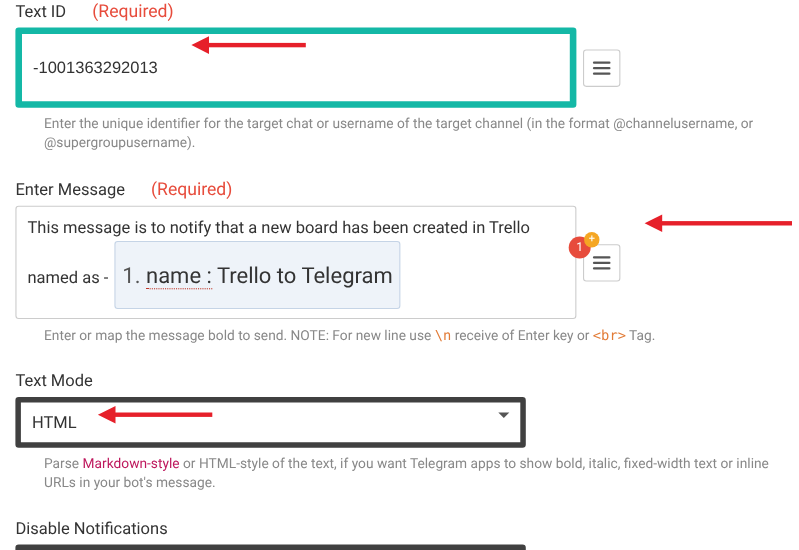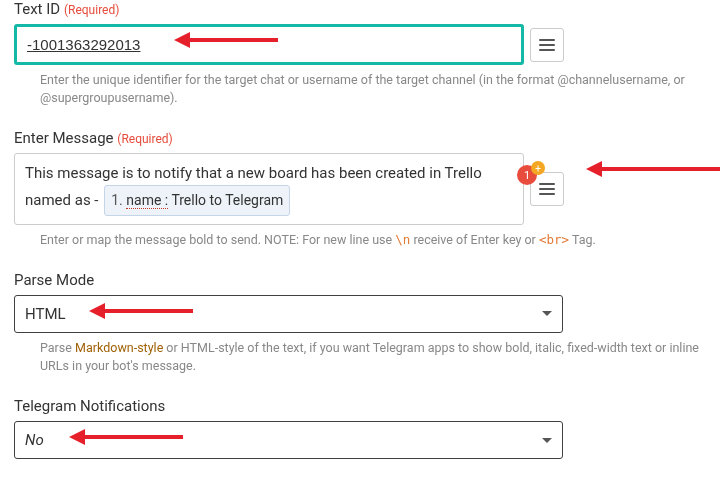--- a/index.html
+++ b/index.html
@@ -12,57 +12,56 @@
     width: 726px;
   }
   .field-block { margin-bottom: 22px; }
   .field-label {
     font-size: 15px;
     color: #333;
     margin-bottom: 6px;
   }
   .required {
     color: #e74c3c;
-    font-size: 12px;
-    margin-left: 0;
+    font-size: 16px;
+    margin-left: 20px;
   }
   .input-row {
     display: flex;
     align-items: center;
     gap: 6px;
   }
   .text-input {
     flex: 0 0 510px;
-    border: 3px solid #14b8a6;
-    border-radius: 3px;
-    padding: 9px 10px;
-    font-size: 15px;
-    color: #333;
-    background: #fff;
-    text-decoration: underline;
+    border: 6px solid #14b8a6;
+    border-radius: 3px;
+    padding: 22px 10px;
+    font-size: 15px;
+    color: #333;
+    background: #fff;
   }
   .textarea-input {
     flex: 0 0 510px;
     border: 1px solid #ccc;
     border-radius: 3px;
     padding: 8px 10px;
     font-size: 15px;
     color: #333;
     background: #fff;
     line-height: 1.5;
     min-height: 52px;
     position: relative;
   }
   .pill {
     display: inline-block;
     background: #eef3f9;
     border: 1px solid #c5d4e6;
     border-radius: 3px;
-    padding: 4px 6px;
-    font-size: 14px;
+    padding: 15px 6px;
+    font-size: 20px;
     color: #333;
     margin: 0 2px;
   }
   .pill .num { color: #555; }
   .pill .key { color: #333; border-bottom: 1px dotted #c0392b; }
   .pill .val { color: #333; }
   .square-btn {
     width: 34px;
     height: 34px;
     border: 1px solid #ccc;
@@ -118,33 +117,32 @@
     z-index: 3;
   }
   .help {
     font-size: 12.5px;
     color: #888;
     margin-top: 6px;
     line-height: 1.45;
     max-width: 700px;
     margin-left: 26px;
   }
-  .help a { color: #a16207; text-decoration: none; }
+  .help a { color: #be185d; text-decoration: none; }
   .help .code { color: #e27b36; font-family: monospace; }
   .select-box {
-    width: 549px;
-    border: 1px solid #404040;
+    width: 464px;
+    border: 5px solid #404040;
     border-radius: 3px;
     padding: 9px 10px;
     font-size: 15px;
     color: #333;
     background: #fff;
     display: flex;
     justify-content: space-between;
-    align-items: center;
     cursor: pointer;
   }
   .caret-down {
     width: 0; height: 0;
     border-left: 5px solid transparent;
     border-right: 5px solid transparent;
     border-top: 5px solid #555;
   }
   .arrow-line {
     position: absolute;
@@ -214,38 +212,38 @@
       <div class="arrow-head" style="left:0; top:-6px;"></div>
       <div class="arrow-line" style="left:14px; top:0; width:120px;"></div>
     </div>
   </div>
   <div class="help">
     <span>Enter or map the message bold to send. NOTE: For new line use </span><span class="code">\n</span><span> receive of Enter key or </span><span class="code">&lt;br&gt;</span><span> Tag.</span>
   </div>
 </div>
 
 <div class="field-block">
-  <div class="field-label">Parse Mode</div>
+  <div class="field-label">Text Mode</div>
   <div style="position:relative;">
     <div class="select-box">
       <span>HTML</span>
       <div class="caret-down"></div>
     </div>
     <div style="position:absolute; left:75px; top:14px;">
       <div class="arrow-head" style="left:0; top:-6px;"></div>
       <div class="arrow-line" style="left:14px; top:0; width:90px;"></div>
     </div>
   </div>
   <div class="help">
     <span>Parse </span><a href="#">Markdown-style</a><span> or HTML-style of the text, if you want Telegram apps to show bold, italic, fixed-width text or inline URLs in your bot's message.</span>
   </div>
 </div>
 
 <div class="field-block">
-  <div class="field-label">Telegram Notifications</div>
+  <div class="field-label">Disable Notifications</div>
   <div style="position:relative;font-style:italic;">
     <div class="select-box">
       <span>No</span>
       <div class="caret-down"></div>
     </div>
     <div style="position:absolute; left:55px; top:14px;">
       <div class="arrow-head" style="left:0; top:-6px;"></div>
       <div class="arrow-line" style="left:14px; top:0; width:100px;"></div>
     </div>
   </div>

